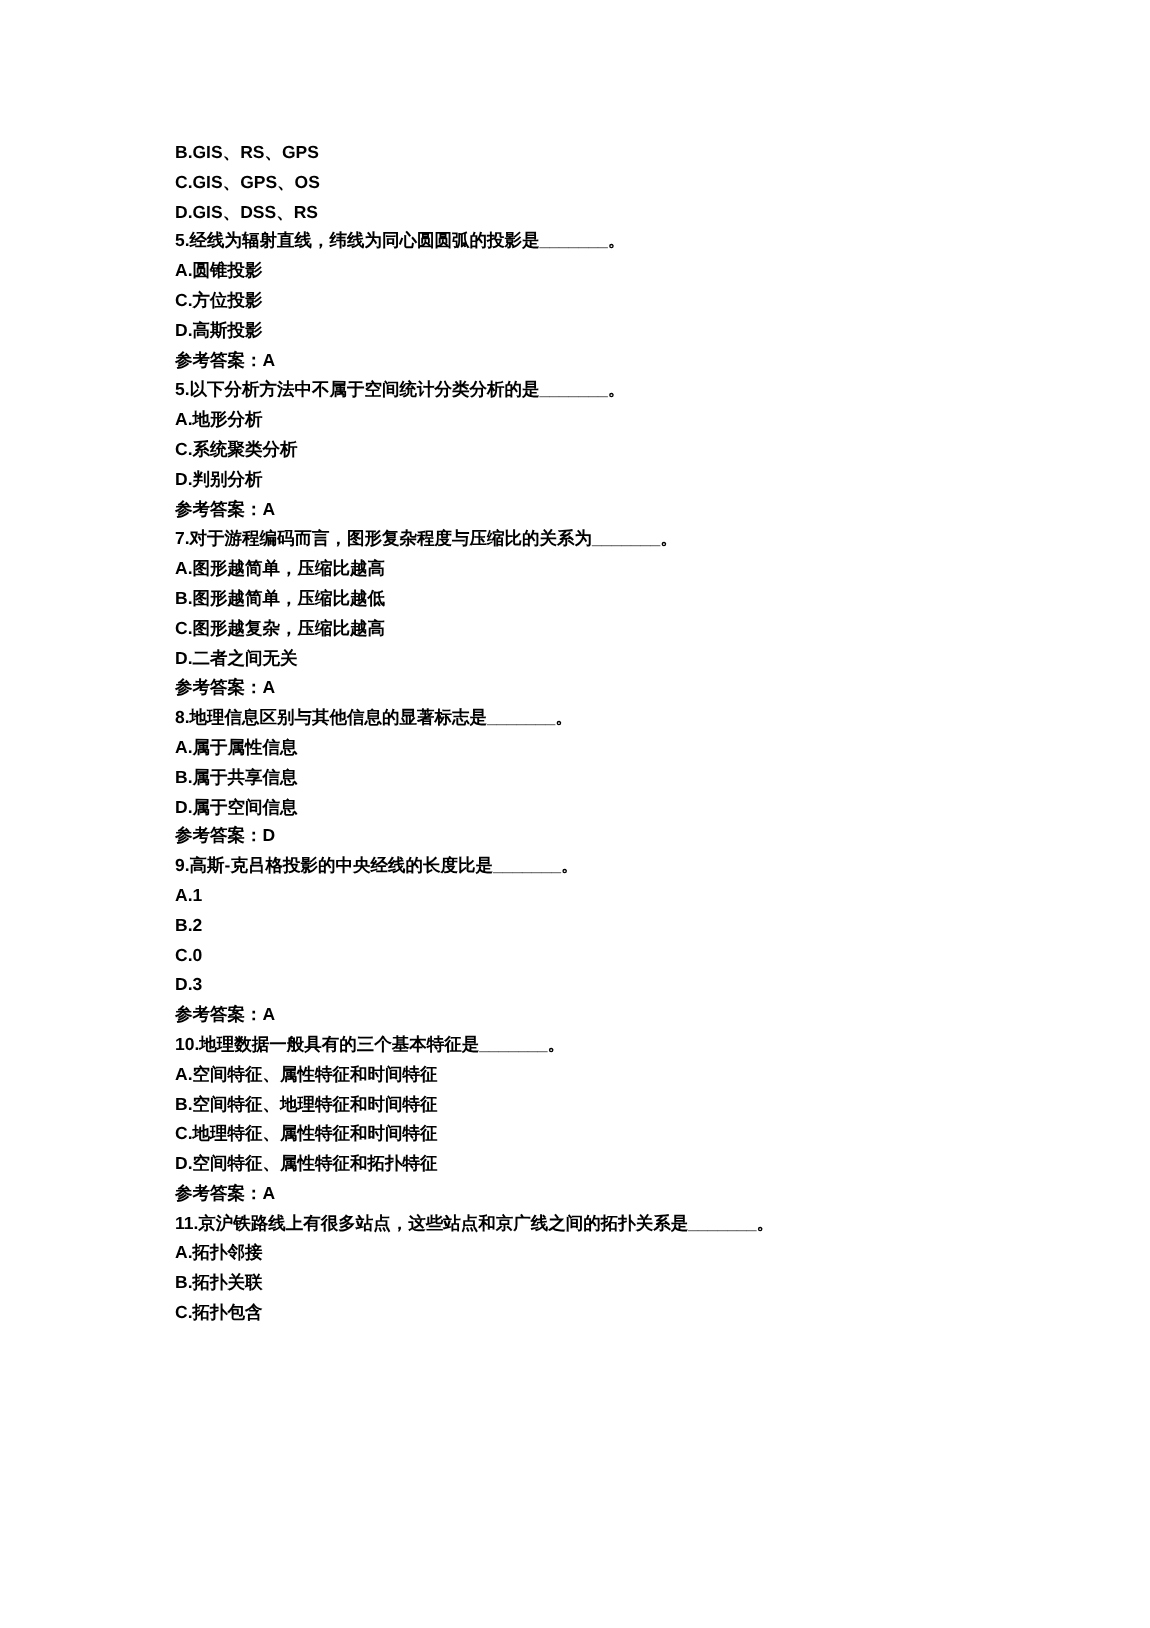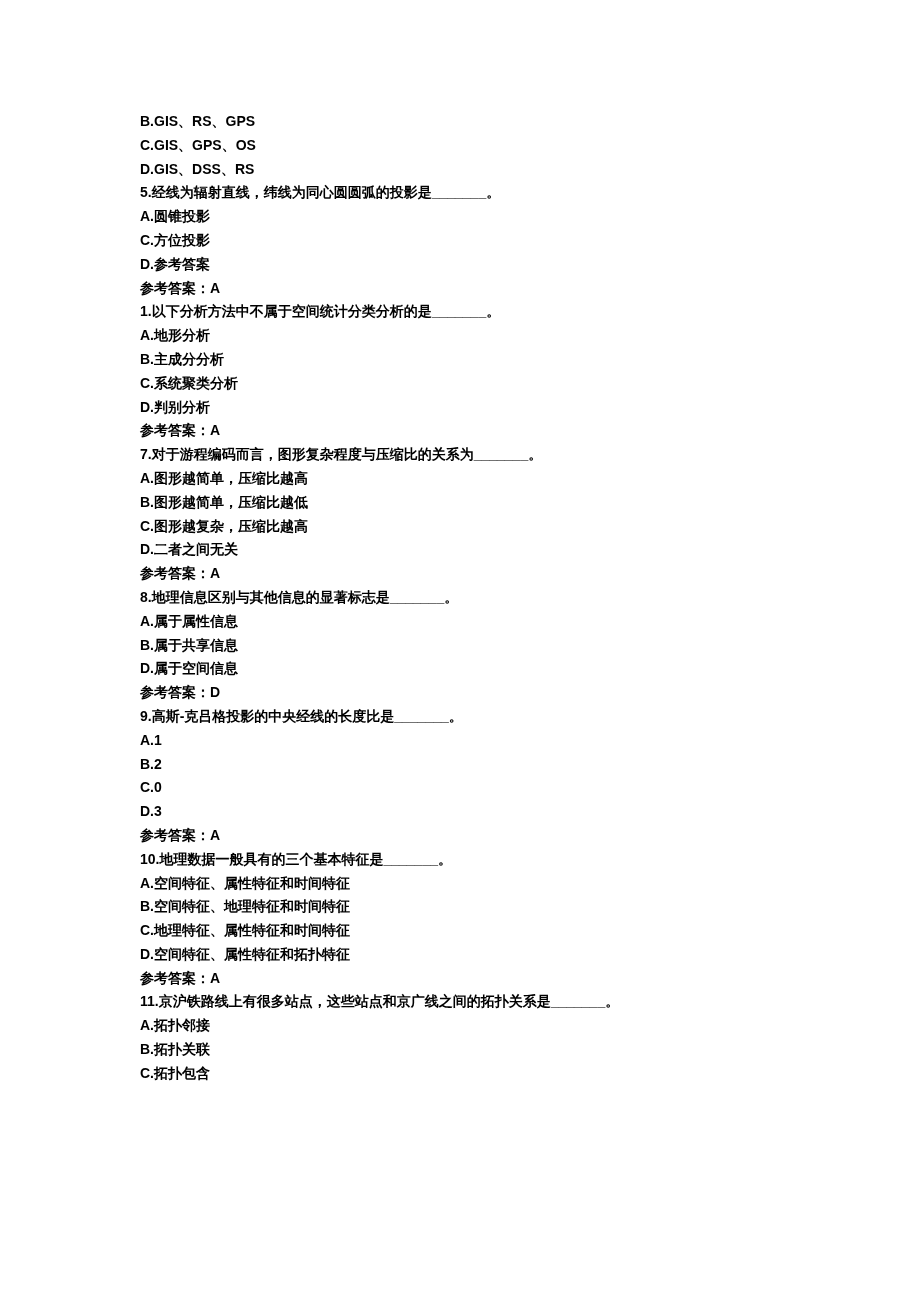--- a/index.html
+++ b/index.html
@@ -23,25 +23,24 @@
 </head>
 <body>
 
 <div id="content">
     <span class="line">B.GIS、RS、GPS</span>
     <span class="line">C.GIS、GPS、OS</span>
     <span class="line">D.GIS、DSS、RS</span>
     <span class="line">5.经线为辐射直线，纬线为同心圆圆弧的投影是_______。</span>
     <span class="line">A.圆锥投影</span>
     <span class="line">C.方位投影</span>
-    <span class="line">D.参考答案</span>
+    <span class="line">D.高斯投影</span>
     <span class="line">参考答案：A</span>
-    <span class="line">1.以下分析方法中不属于空间统计分类分析的是_______。</span>
+    <span class="line">5.以下分析方法中不属于空间统计分类分析的是_______。</span>
     <span class="line">A.地形分析</span>
-    <span class="line">B.主成分分析</span>
     <span class="line">C.系统聚类分析</span>
     <span class="line">D.判别分析</span>
     <span class="line">参考答案：A</span>
     <span class="line">7.对于游程编码而言，图形复杂程度与压缩比的关系为_______。</span>
     <span class="line">A.图形越简单，压缩比越高</span>
     <span class="line">B.图形越简单，压缩比越低</span>
     <span class="line">C.图形越复杂，压缩比越高</span>
     <span class="line">D.二者之间无关</span>
     <span class="line">参考答案：A</span>
     <span class="line">8.地理信息区别与其他信息的显著标志是_______。</span>

